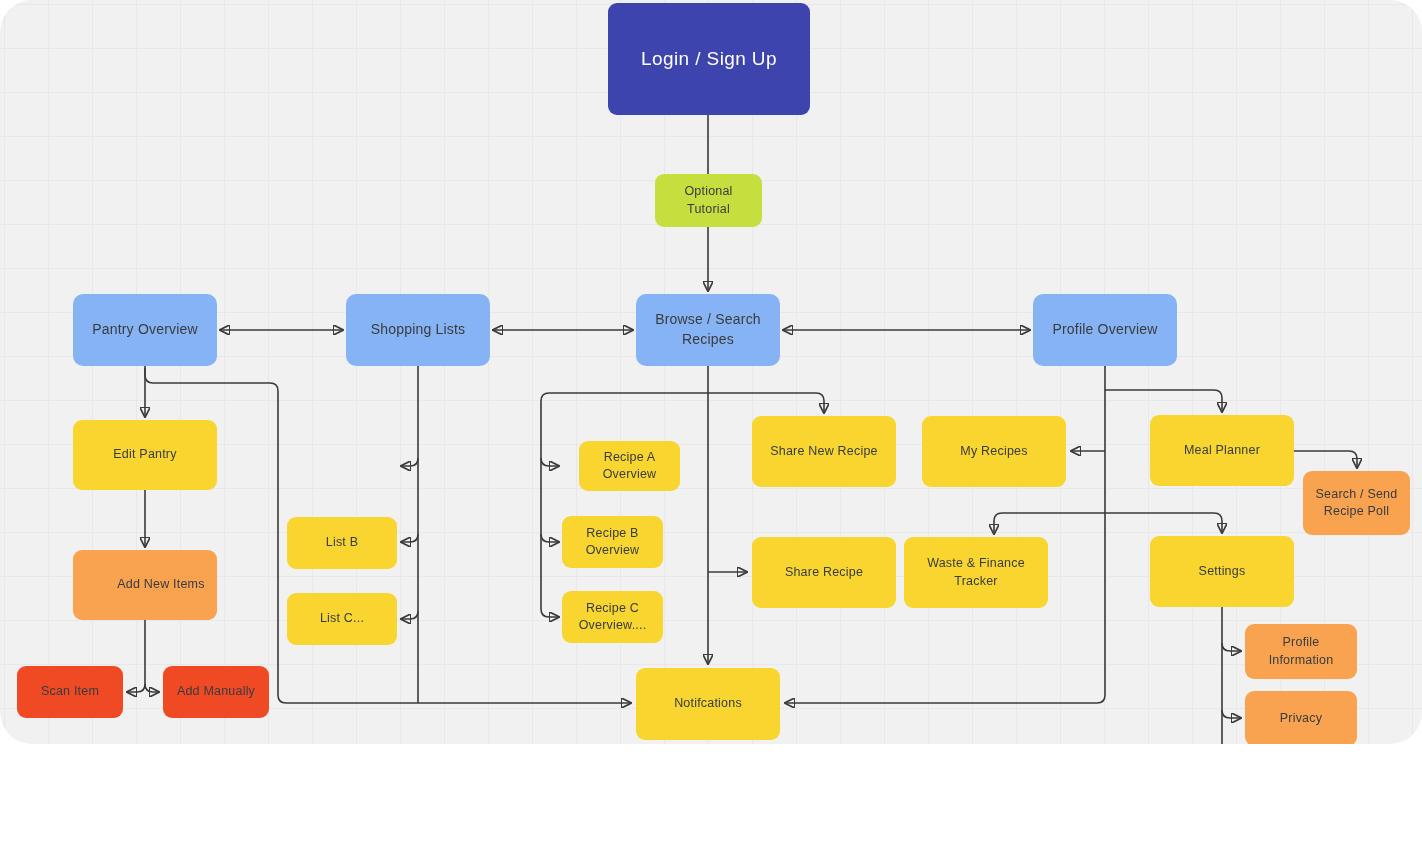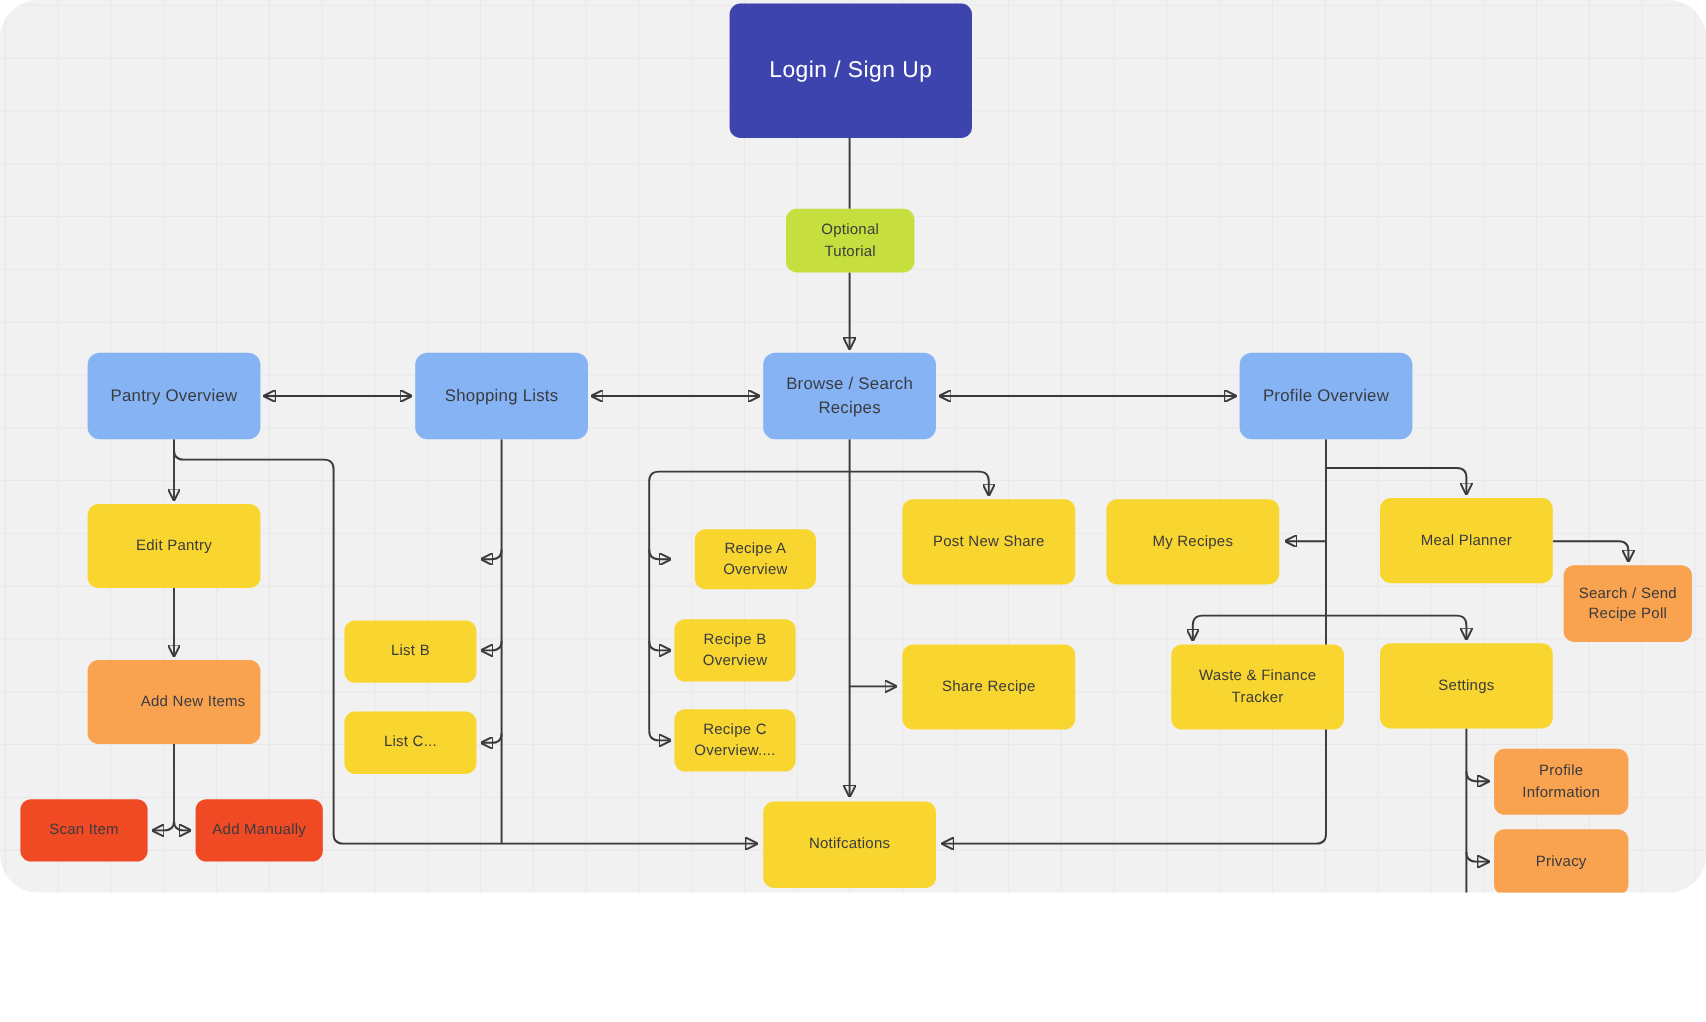--- a/index.html
+++ b/index.html
@@ -81,24 +81,24 @@
   <div class="node blue" style="left:1033px;top:294px;width:144px;height:72px;">Profile Overview</div>
   <div class="node yellow" style="left:73px;top:420px;width:144px;height:70px;">Edit Pantry</div>
   <div class="node orange" style="left:73px;top:550px;width:144px;height:70px;padding-left:44px;">Add New Items</div>
   <div class="node red" style="left:17px;top:666px;width:106px;height:52px;">Scan Item</div>
   <div class="node red" style="left:163px;top:666px;width:106px;height:52px;">Add Manually</div>
   <div class="node yellow" style="left:287px;top:517px;width:110px;height:52px;">List B</div>
   <div class="node yellow" style="left:287px;top:593px;width:110px;height:52px;">List C...</div>
   <div class="node yellow" style="left:562px;top:441px;width:101px;height:50px;padding:4px 8px;margin-left:17px;">Recipe A Overview</div>
   <div class="node yellow" style="left:562px;top:516px;width:101px;height:52px;padding:4px 8px;">Recipe B Overview</div>
   <div class="node yellow" style="left:562px;top:591px;width:101px;height:52px;padding:4px 8px;">Recipe C Overview....</div>
-  <div class="node yellow" style="left:752px;top:416px;width:144px;height:71px;">Post New Share</div>
+  <div class="node yellow" style="left:752px;top:416px;width:144px;height:71px;">Share New Recipe</div>
   <div class="node yellow" style="left:922px;top:416px;width:144px;height:71px;">My Recipes</div>
   <div class="node yellow" style="left:752px;top:537px;width:144px;height:71px;">Share Recipe</div>
-  <div class="node yellow" style="left:976px;top:537px;width:144px;height:71px;">Waste &amp; Finance Tracker</div>
+  <div class="node yellow" style="left:904px;top:537px;width:144px;height:71px;">Waste &amp; Finance Tracker</div>
   <div class="node yellow" style="left:1150px;top:415px;width:144px;height:71px;">Meal Planner</div>
   <div class="node orange" style="left:1303px;top:471px;width:107px;height:64px;">Search / Send Recipe Poll</div>
   <div class="node yellow" style="left:1150px;top:536px;width:144px;height:71px;">Settings</div>
   <div class="node orange" style="left:1245px;top:624px;width:112px;height:55px;">Profile Information</div>
   <div class="node orange" style="left:1245px;top:691px;width:112px;height:55px;">Privacy</div>
   <div class="node orange" style="left:1245px;top:758px;width:112px;height:55px;">Help / FAQ</div>
   <div class="node yellow" style="left:636px;top:668px;width:144px;height:72px;">Notifcations</div>
 
 </div>
 

